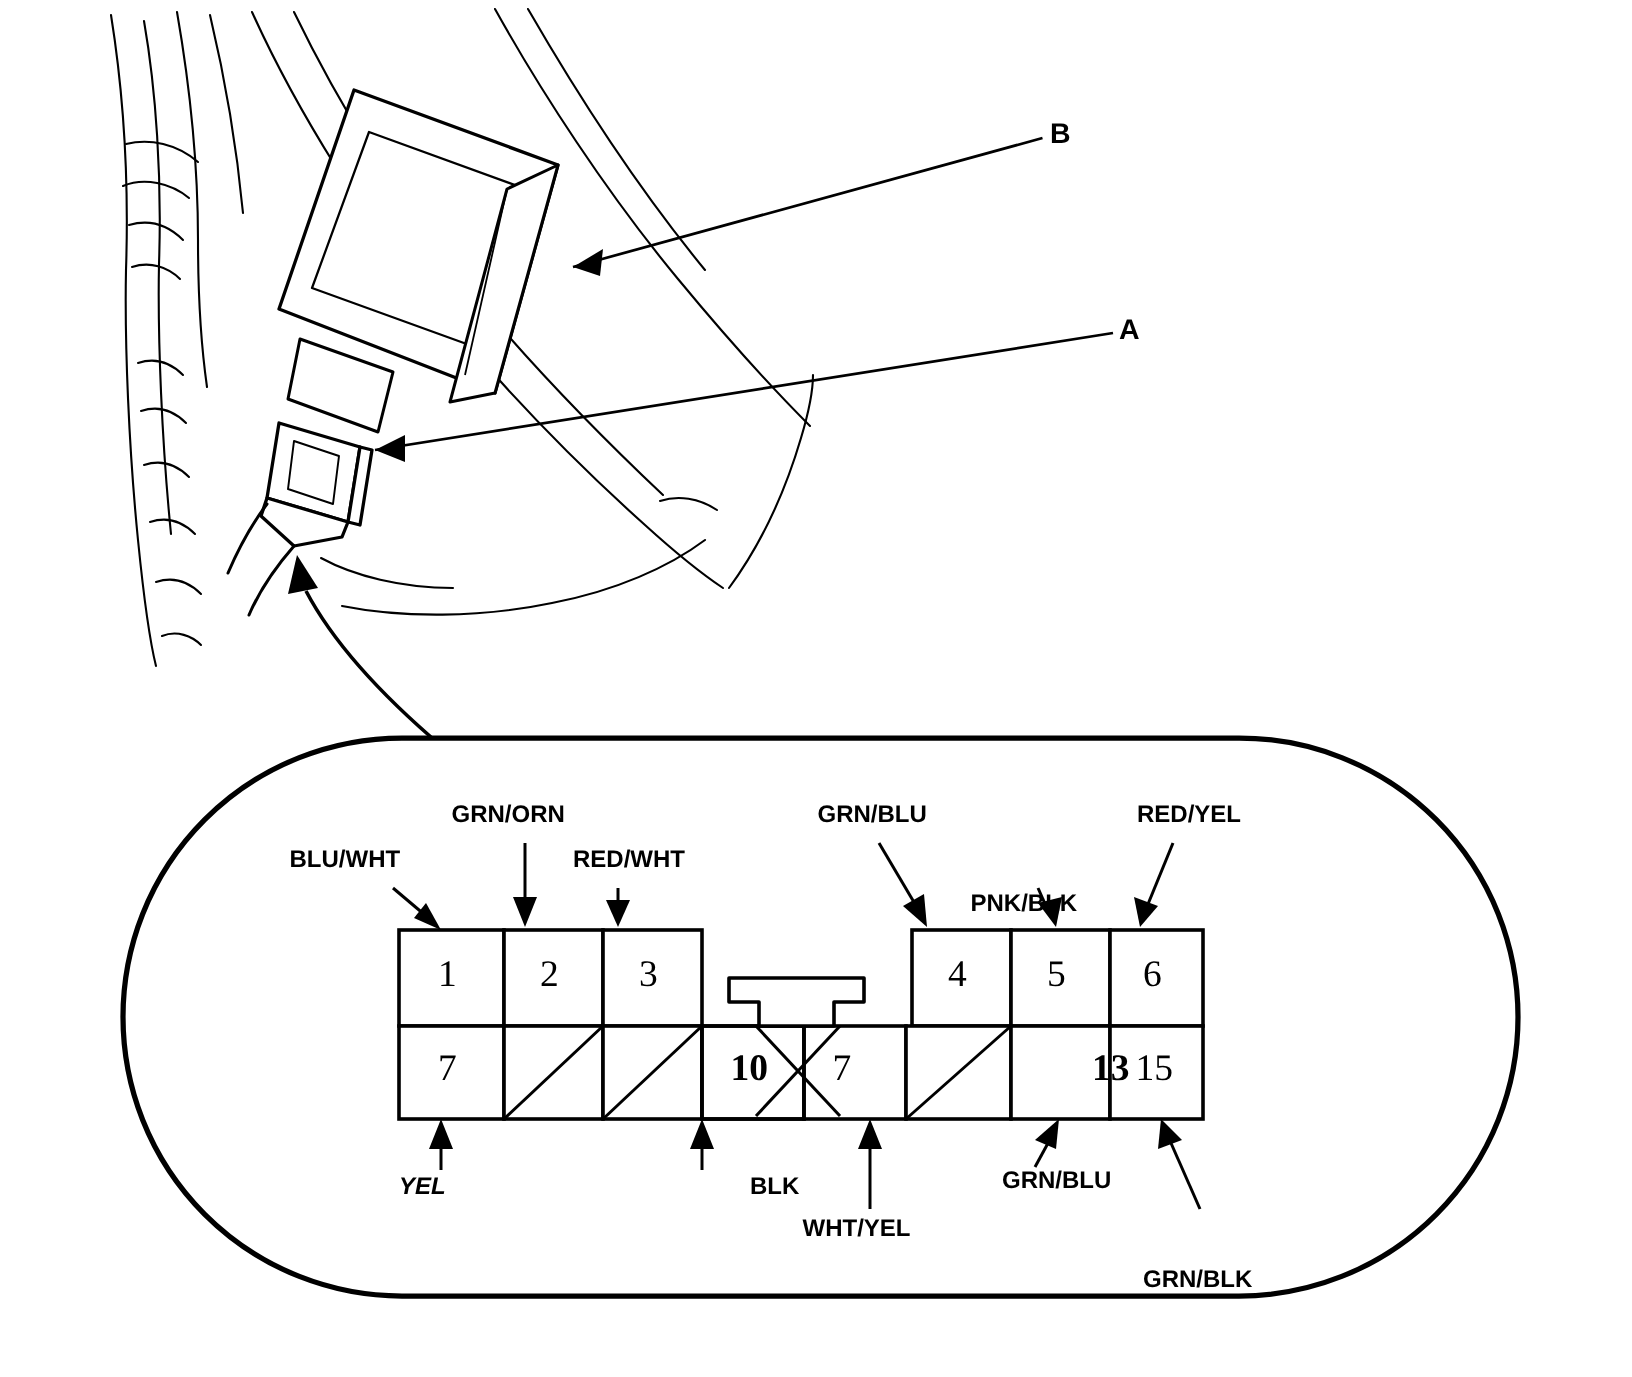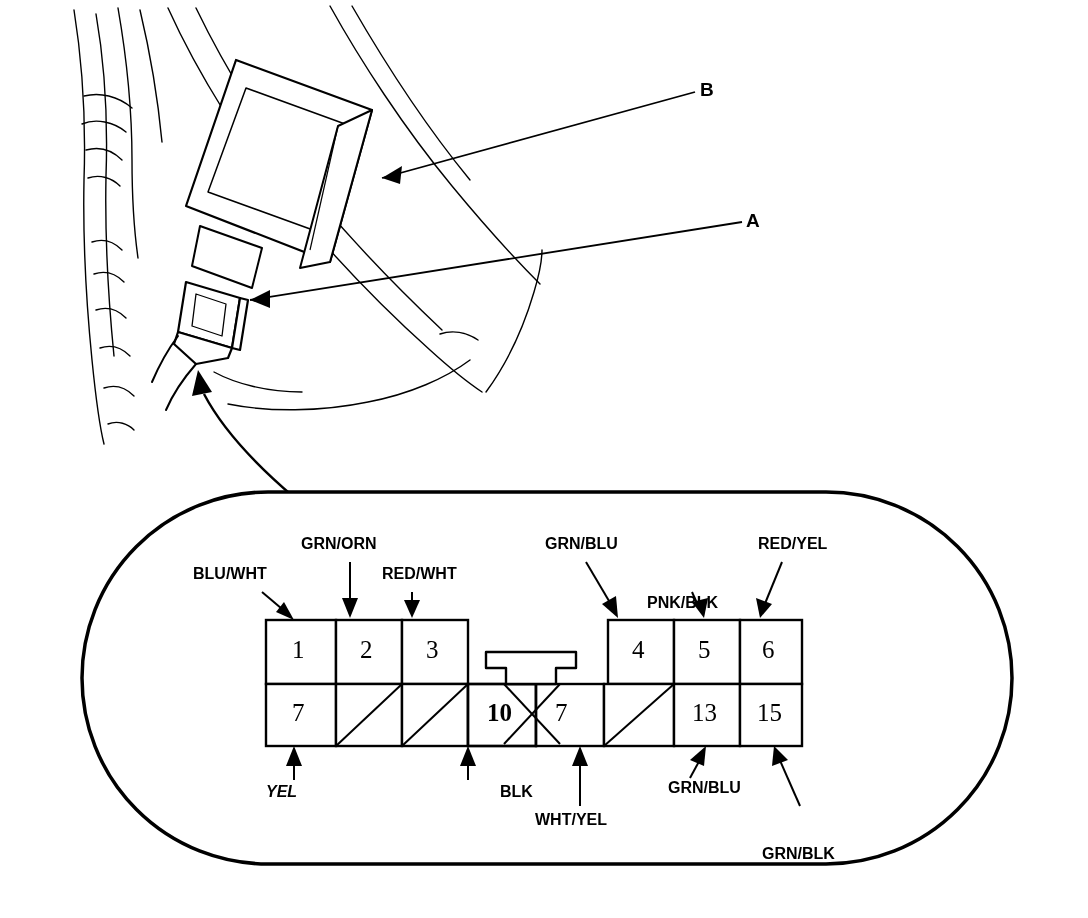--- a/index.html
+++ b/index.html
@@ -226,17 +226,17 @@
   <div class="lbl lbl-pin" style="left:292px; top:637px;">1</div>
   <div class="lbl lbl-pin" style="left:360px; top:637px;">2</div>
   <div class="lbl lbl-pin" style="left:426px; top:637px;">3</div>
   <div class="lbl lbl-pin" style="left:632px; top:637px;">4</div>
   <div class="lbl lbl-pin" style="left:698px; top:637px;">5</div>
   <div class="lbl lbl-pin" style="left:762px; top:637px;">6</div>
 
   <div class="lbl lbl-pin" style="left:292px; top:700px;">7</div>
   <div class="lbl lbl-pin" style="left:487px; top:700px;font-weight:bold;">10</div>
   <div class="lbl lbl-pin" style="left:555px; top:700px;">7</div>
-  <div class="lbl lbl-pin" style="left:692px; top:700px;">13</div>
+  <div class="lbl lbl-pin" style="left:728px; top:700px;font-weight:bold;">13</div>
   <div class="lbl lbl-pin" style="left:757px; top:700px;">15</div>
 
 
 </div>
 
 </body></html>

